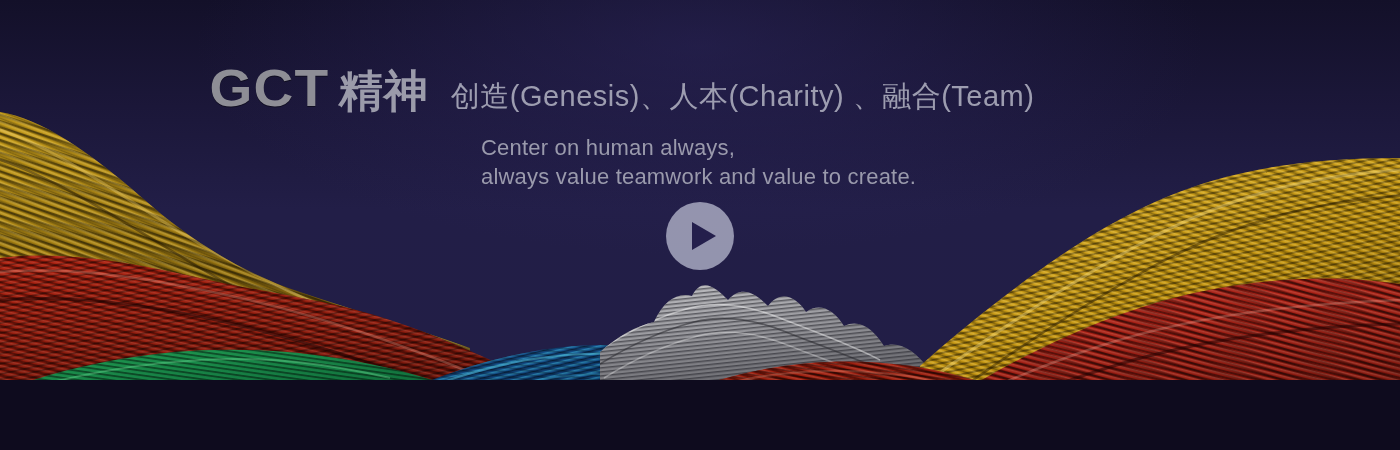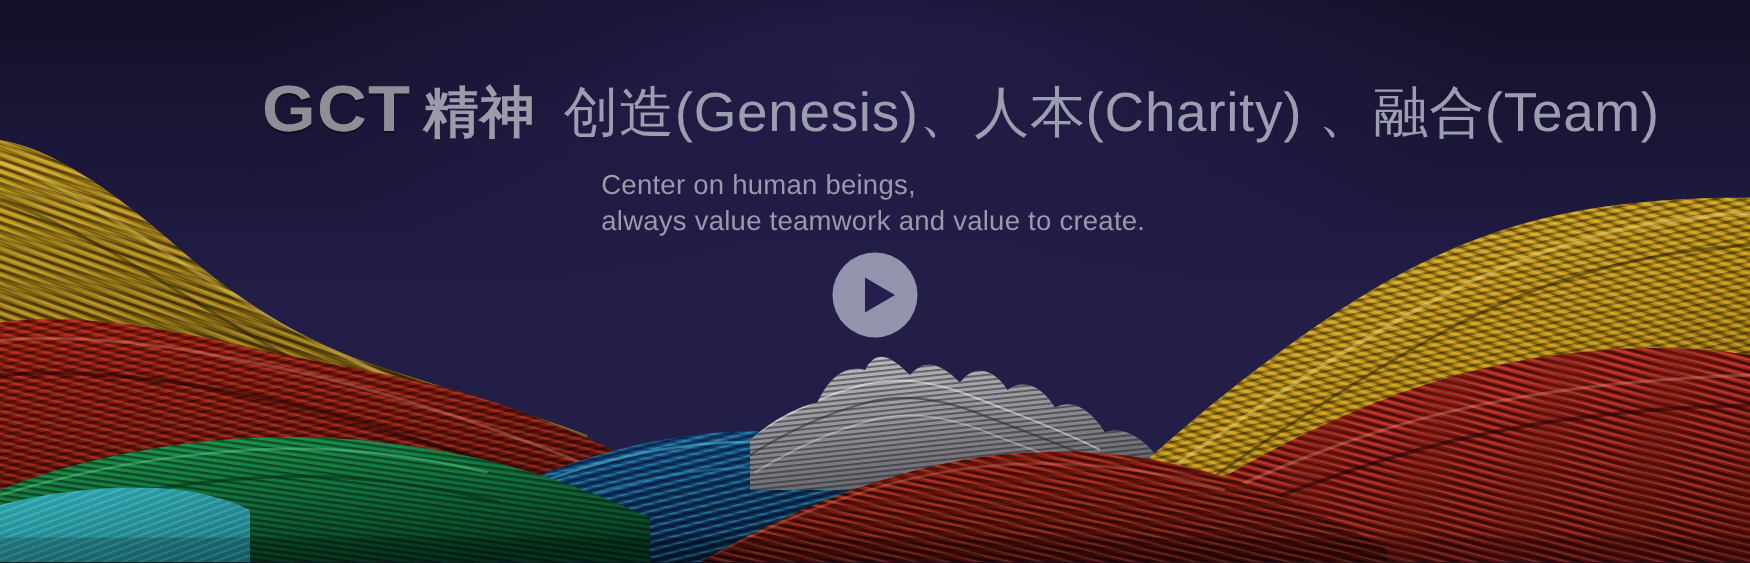--- a/index.html
+++ b/index.html
@@ -3,21 +3,21 @@
 <meta charset="utf-8">
 <style>
   html, body {
     margin: 0;
     padding: 0;
     background: #0e0b1e;
   }
   #banner {
     position: relative;
     width: 1400px;
-    height: 450px;
+    height: 380px;
     overflow: hidden;
     font-family: "Liberation Sans", "DejaVu Sans", sans-serif;
     background: linear-gradient(180deg, #131029 0%, #1a1636 22%, #211d45 48%, #232048 70%, #201c42 100%);
   }
 
   
   .sky {
     position: absolute;
     inset: 0;
     background:
@@ -54,21 +54,21 @@
   }
   .jingshen {
     font-size: 44px;
     font-weight: 700;
     color: #9b9baa;
     line-height: 1;
     margin-left: 13px;
     letter-spacing: 1px;
   }
   .slogan {
-    font-size: 44px;
+    font-size: 29px;
     font-weight: 300;
     color: #9d9db0;
     line-height: 1;
     margin-left: 22px;
     letter-spacing: 0.5px;
   }
   .sub {
     margin-top: 19px;
     margin-left: 268px;
     font-size: 22px;
@@ -291,21 +291,21 @@
     </svg>
   </div>
 
   <div class="copy">
     <div class="headline-row">
       <span class="gct">GCT</span>
       <span class="jingshen">精神</span>
       <span class="slogan">创造(Genesis)、人本(Charity) 、融合(Team)</span>
     </div>
     <div class="sub">
-      <div>Center on human beings,</div>
+      <div>Center on human always,</div>
       <div>always value teamwork and value to create.</div>
     </div>
   </div>
 
   <div class="play-btn">
     <div class="play-tri"></div>
   </div>
 
 </div>
 

